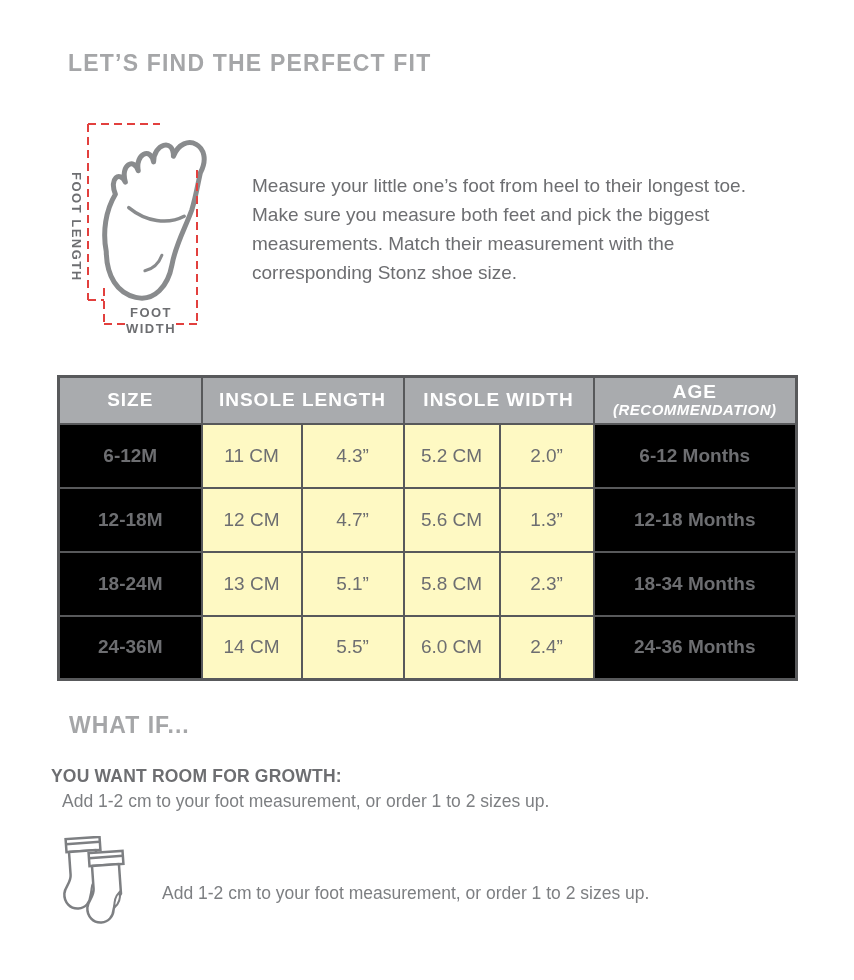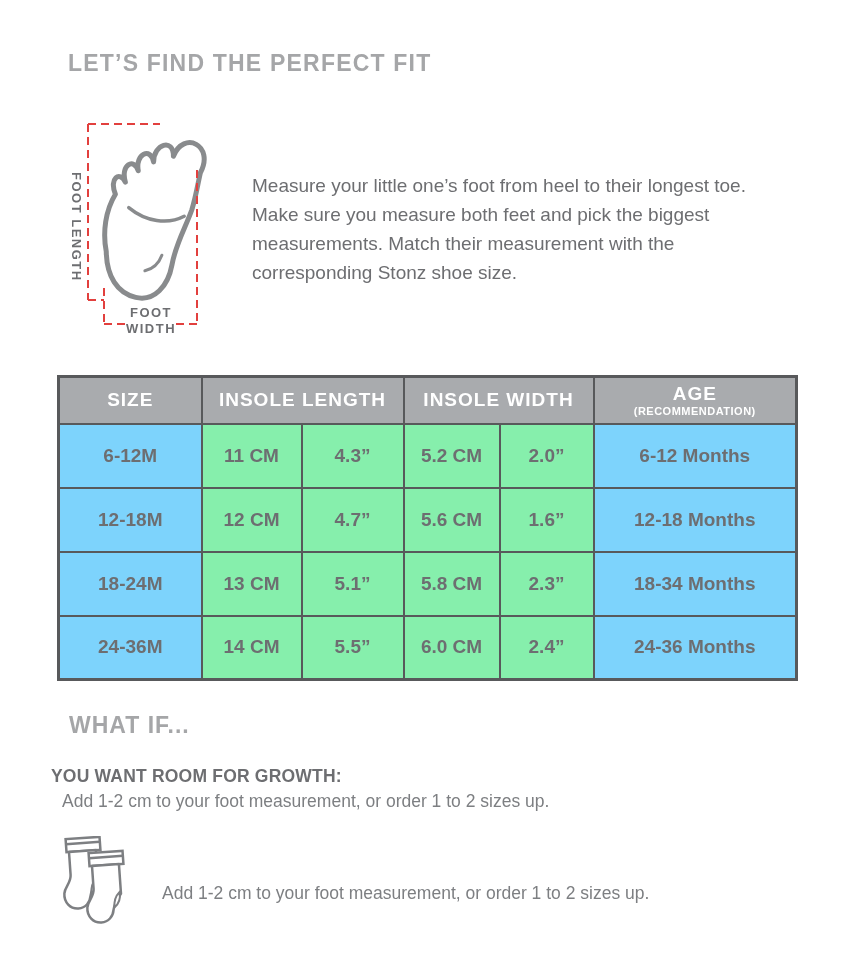--- a/index.html
+++ b/index.html
@@ -33,27 +33,27 @@
   .size-table th, .size-table td {
     border:2px solid #58595b; text-align:center; vertical-align:middle;
     font-family:"Liberation Sans", sans-serif;
   }
   .size-table thead th {
     background:#a9abae; color:#ffffff;
     font-size:19px; font-weight:700; letter-spacing:1px;
     height:47px; line-height:1.1;
   }
   .size-table thead th .sub {
-    display:block; font-size:11px; letter-spacing:0.5px; font-weight:700;
+    display:block; font-size:15px; letter-spacing:0.5px; font-weight:700;font-style:italic;
   }
   .size-table tbody td {
     height:64px; font-size:19px; color:#6d6e71; font-weight:400;
   }
-  .size-table td.col-size, .size-table td.col-age { background:#7dd3fc; font-weight:700; }
-  .size-table td.col-val { background:#86efac;font-weight:bold; }
+  .size-table td.col-size, .size-table td.col-age { background:#000000; font-weight:700; }
+  .size-table td.col-val { background:#fef9c3; }
   .whatif-heading {
     position:absolute; left:69px; top:712px;
     font-size:23px; font-weight:700; letter-spacing:1px; color:#a5a6a8;
   }
   .growth-heading {
     position:absolute; left:51px; top:766px;
     font-size:17.5px; font-weight:700; color:#6d6e71; letter-spacing:0.2px;
   }
   .growth-body {
     position:absolute; left:62px; top:791px;
@@ -140,21 +140,21 @@
           <td class="col-val">4.3”</td>
           <td class="col-val">5.2 CM</td>
           <td class="col-val">2.0”</td>
           <td class="col-age">6-12 Months</td>
         </tr>
         <tr>
           <td class="col-size">12-18M</td>
           <td class="col-val">12 CM</td>
           <td class="col-val">4.7”</td>
           <td class="col-val">5.6 CM</td>
-          <td class="col-val">1.6”</td>
+          <td class="col-val">1.3”</td>
           <td class="col-age">12-18 Months</td>
         </tr>
         <tr>
           <td class="col-size">18-24M</td>
           <td class="col-val">13 CM</td>
           <td class="col-val">5.1”</td>
           <td class="col-val">5.8 CM</td>
           <td class="col-val">2.3”</td>
           <td class="col-age">18-34 Months</td>
         </tr>

